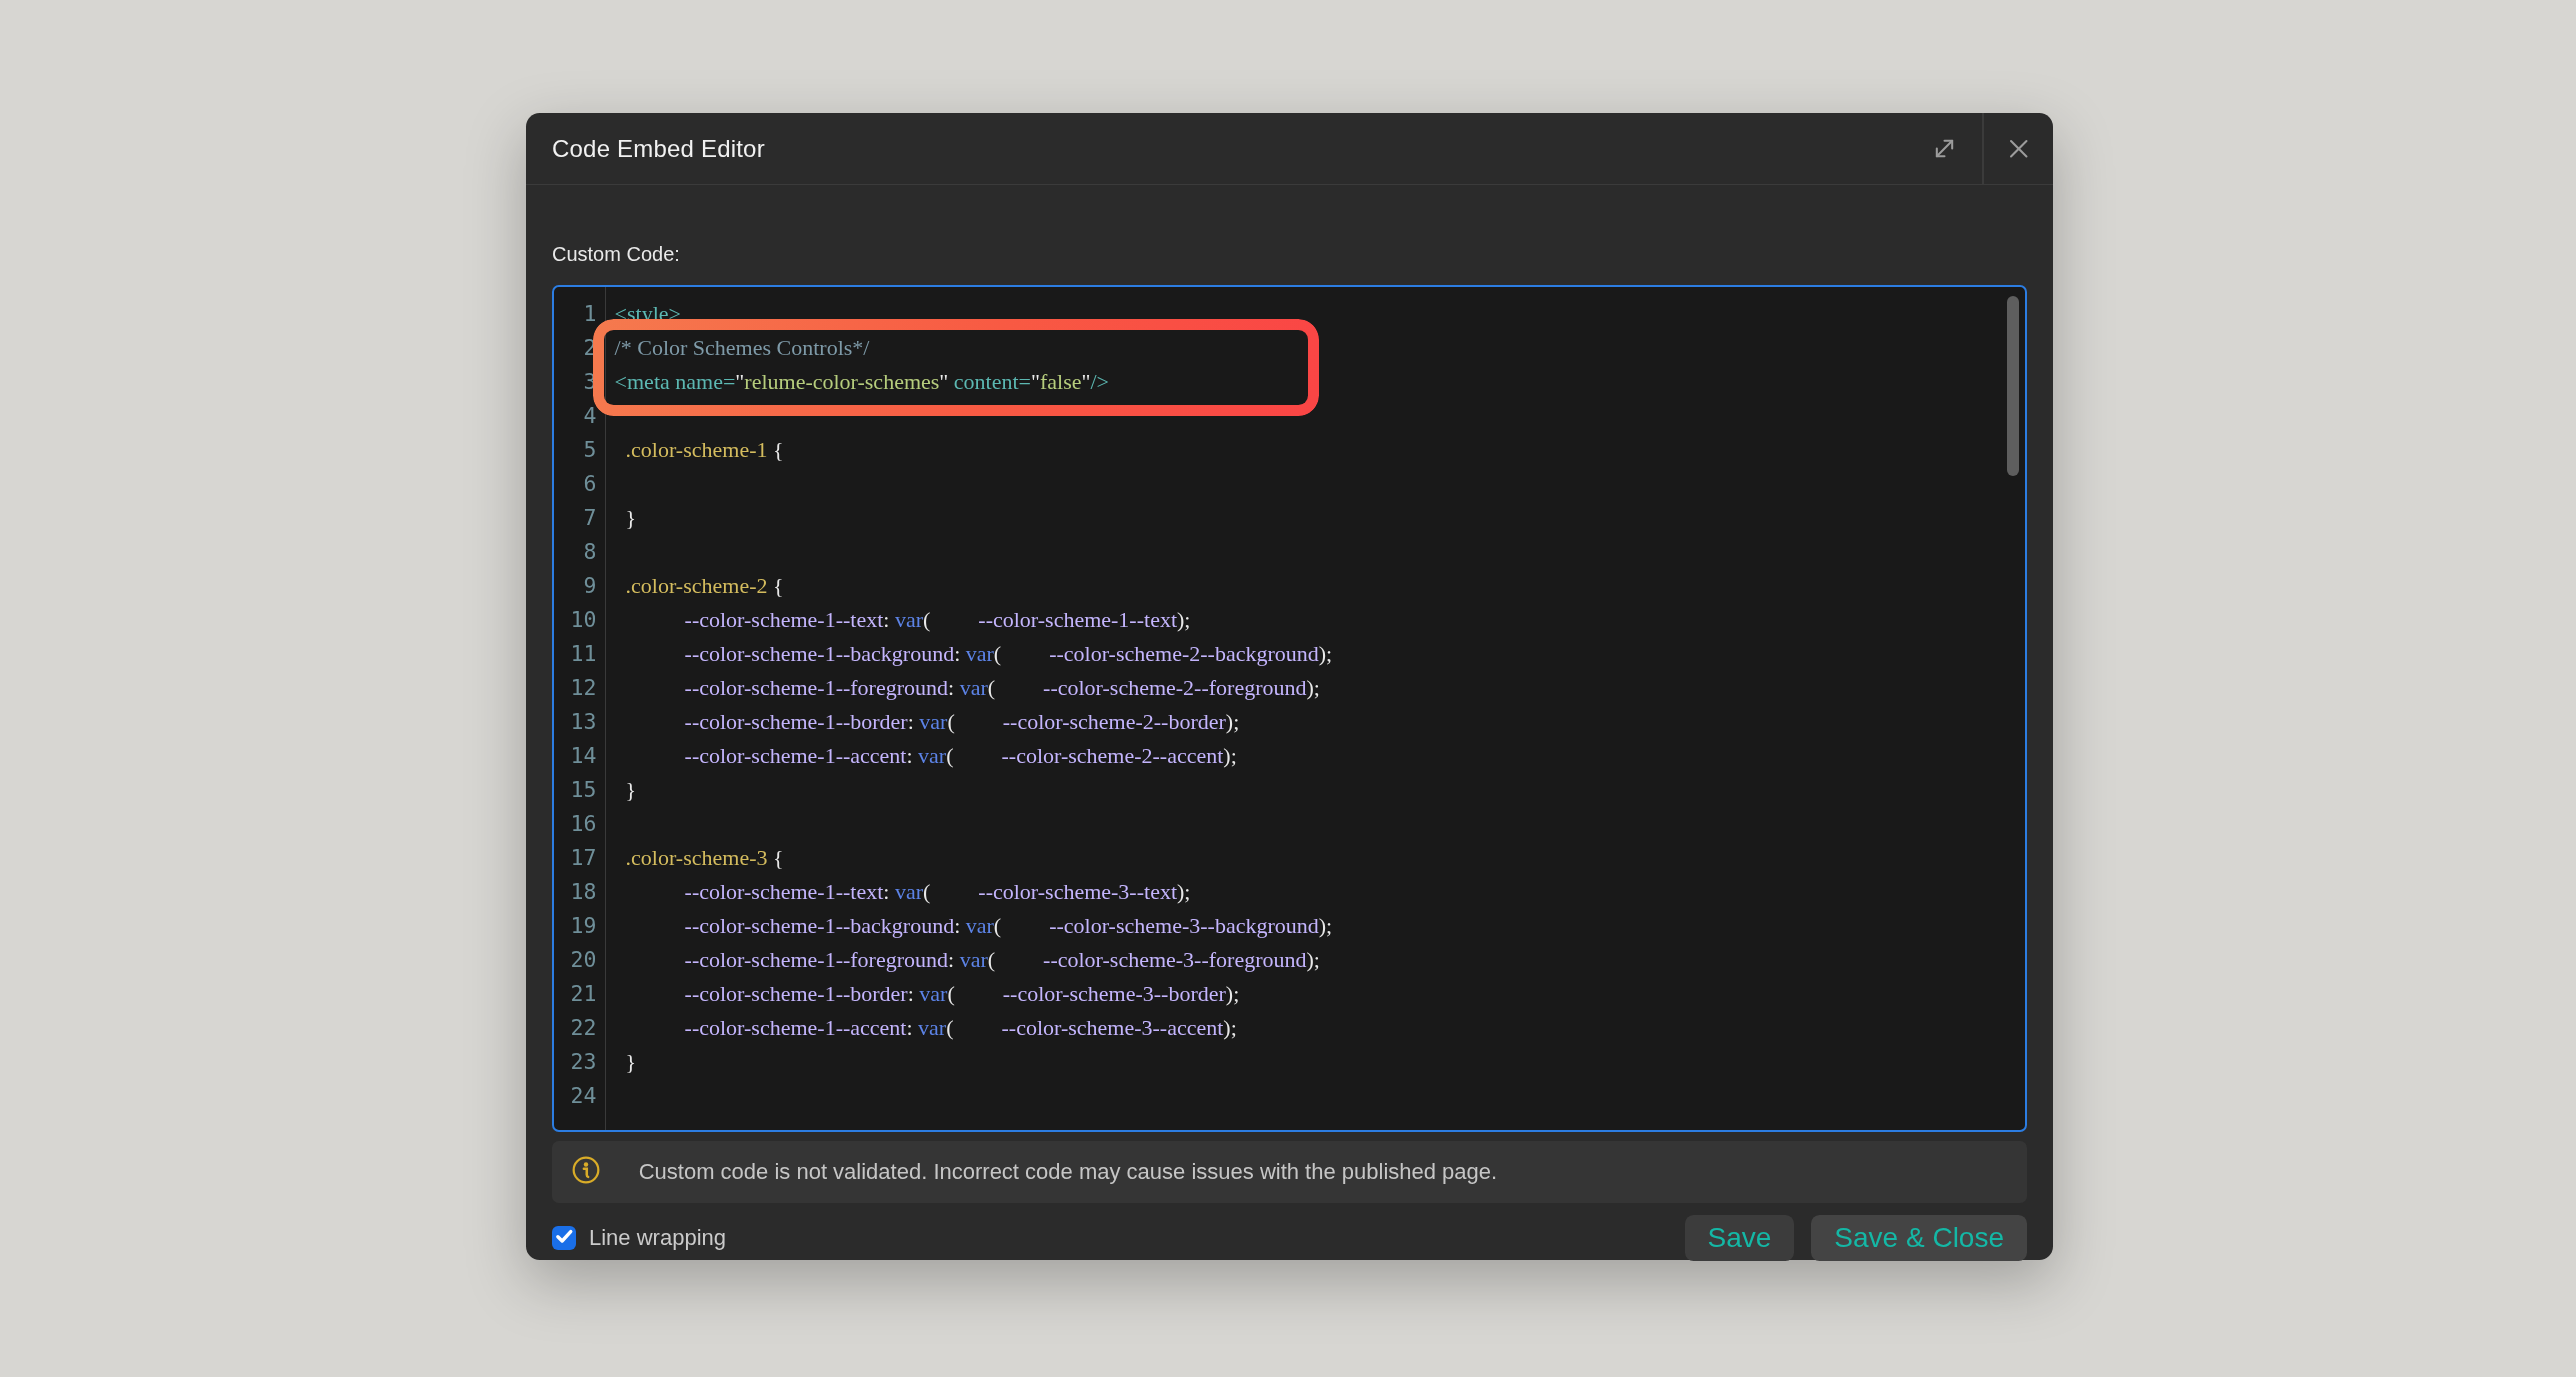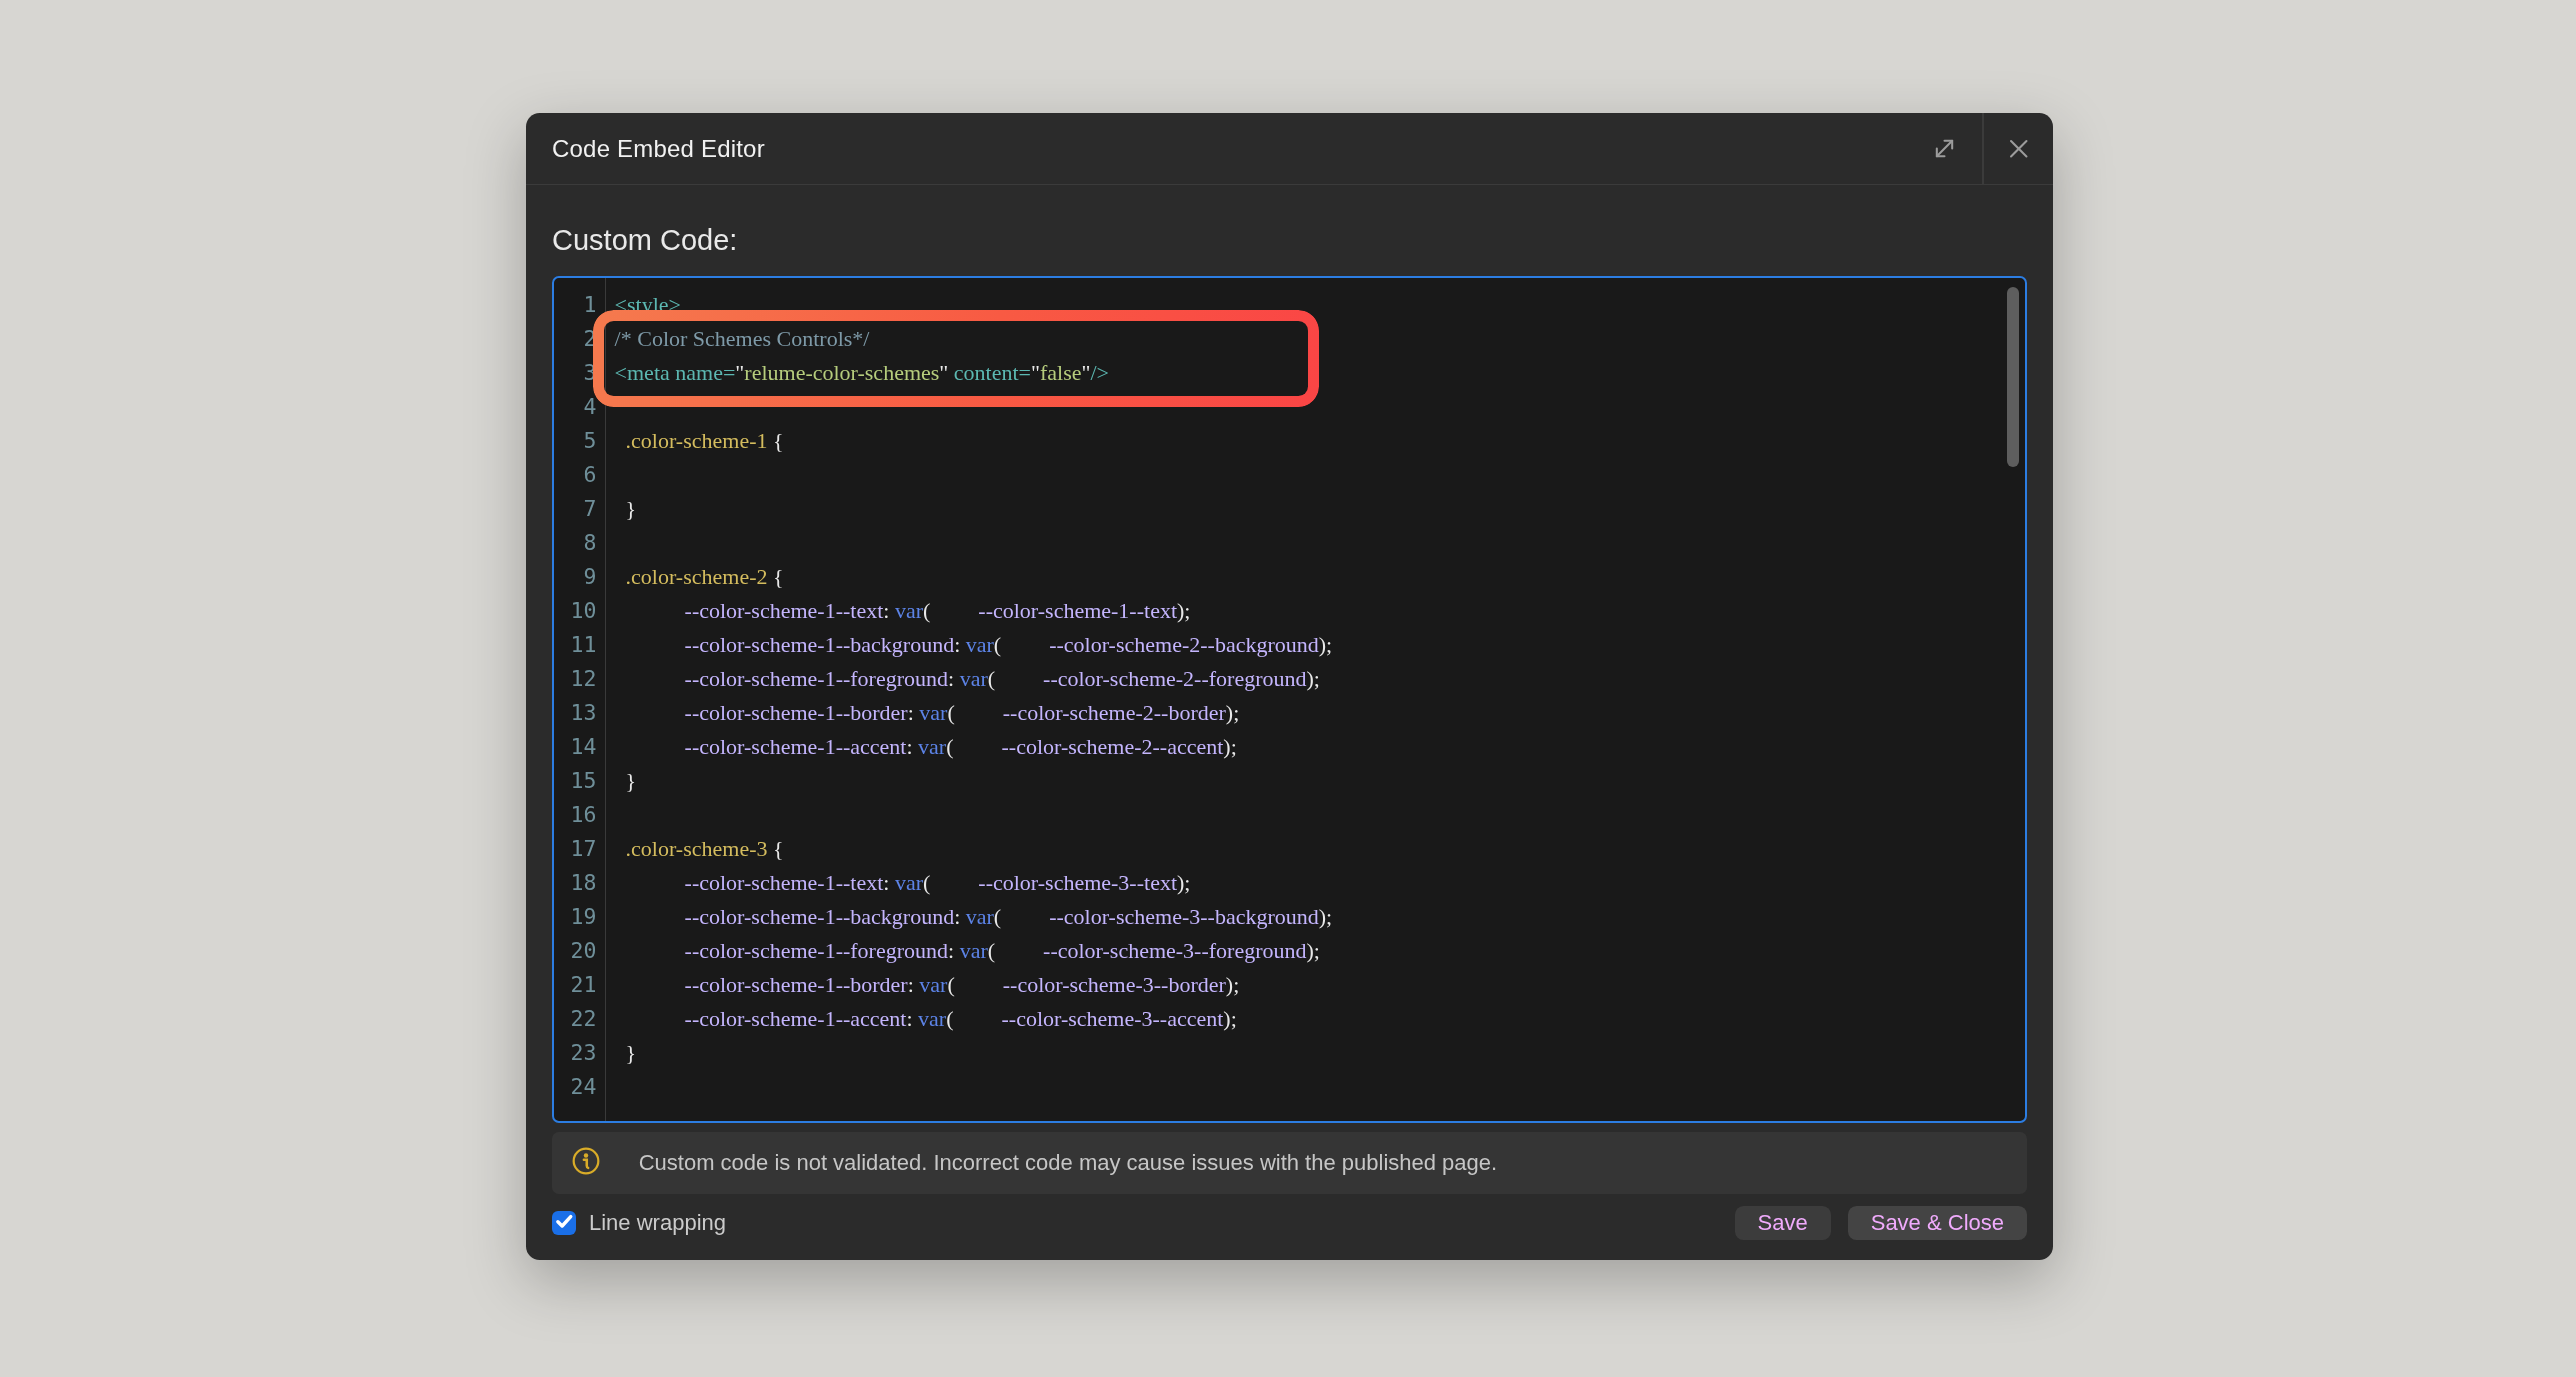--- a/index.html
+++ b/index.html
@@ -25,21 +25,21 @@
     width:76px; height:72px; display:flex; align-items:center; justify-content:center;
     cursor:pointer; background:transparent; border:none;
   }
   .hdr-divider { width:1.7px; height:72px; background:#3b3b3b; }
   .hdr-btn.close { width:69px; }
   .hdr-btn svg { display:block; }
 
   
   .modal-body { padding:0 26px; }
   .custom-code-label {
-    display:block; margin-top:39px; font-size:29px; color:#e9e9e9;
+    display:block; margin-top:58px; font-size:20px; color:#e9e9e9;
   }
 
   
   .editor {
     position:relative; margin-top:19px; height:847px;
     background:#191919; border:2.6px solid #2c7de2; border-radius:6.9px;
     display:flex; overflow:hidden;
   }
   .gutter {
     width:52px; padding:10.3px 8.6px 0 0; text-align:right;
@@ -93,22 +93,22 @@
     padding:0 26px;
   }
   .lw-group { display:flex; align-items:center; cursor:pointer; }
   .checkbox {
     width:24px; height:24px; border-radius:6px; background:#1a6fe8;
     display:flex; align-items:center; justify-content:center; flex:none;
   }
   .lw-label { margin-left:13px; font-size:22px; color:#cbcbcb; }
   .btn-group { display:flex; gap:17px; }
   .btn {
-    height:34px; border:none; border-radius:8.6px; padding:0 23px;
-    font-family:"Liberation Sans", sans-serif; font-size:22px; color:#f0abfc;
+    height:46px; border:none; border-radius:8.6px; padding:0 23px;
+    font-family:"Liberation Sans", sans-serif; font-size:28px; color:#14b8a6;
     cursor:pointer;
   }
   .btn-save { background:#3c3c3c; }
   .btn-save-close { background:#444444; }
 </style>
 </head>
 <body>
 
 <div class="modal">
 

